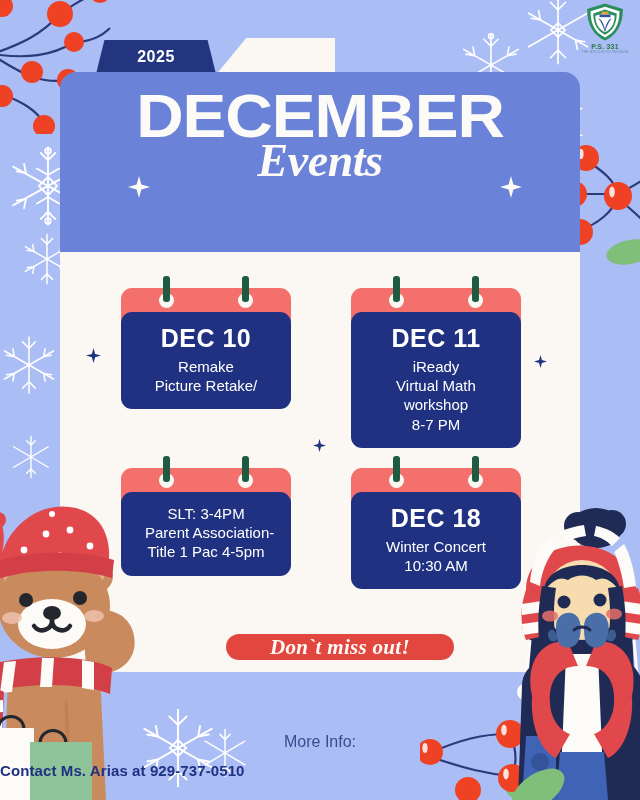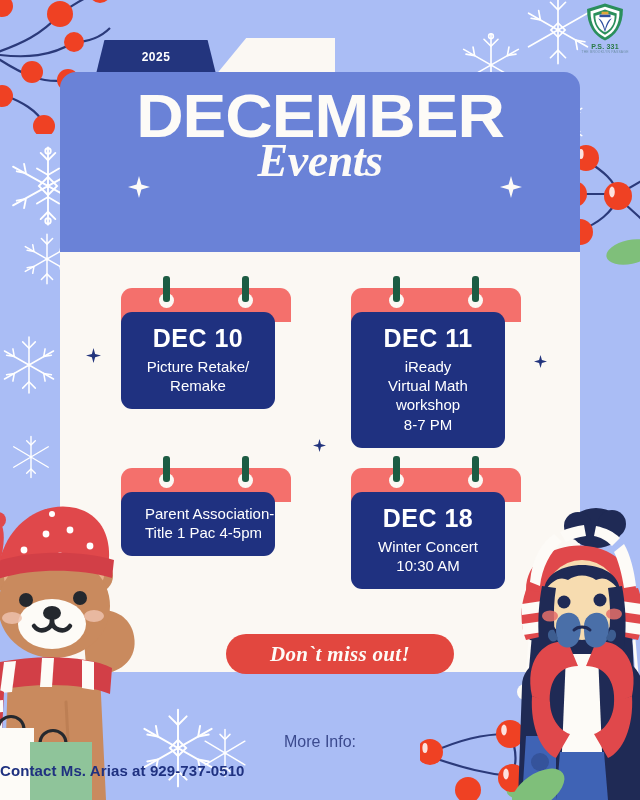--- a/index.html
+++ b/index.html
@@ -16,21 +16,21 @@
 
   
   .folder-tab{
     position:absolute;left:96px;top:40px;width:120px;height:34px;
     background:#23357e;
     clip-path:polygon(7% 0,93% 0,100% 100%,0 100%);
     border-radius:9px 9px 0 0;
     display:flex;align-items:center;justify-content:center;
   }
   .folder-tab span{
-    color:#ffffff;font-weight:bold;font-size:12px;letter-spacing:.5px;
+    color:#ffffff;font-weight:bold;font-size:16px;letter-spacing:.5px;
     font-family:"Liberation Sans",sans-serif;
   }
   .folder-flap{
     position:absolute;left:215px;top:38px;width:120px;height:38px;
     background:#fbf8f3;
     clip-path:polygon(26% 0,100% 0,100% 100%,0 100%);
     border-radius:8px 0 0 0;
   }
   .folder-head{
     position:absolute;left:60px;top:72px;width:520px;height:182px;
@@ -58,35 +58,35 @@
   
   .card{position:absolute;width:170px;}
   .card .rings{position:absolute;top:0;left:0;width:170px;height:26px;}
   .ring-pin{position:absolute;top:-8px;width:7px;height:26px;background:#1d5c43;border-radius:3px;}
   .ring-hole{position:absolute;top:9px;width:15px;height:15px;background:#fbf8f3;border-radius:50%;}
   .card-top{
     position:absolute;top:4px;left:0;width:170px;height:34px;
     background:#f4706c;border-radius:11px 11px 0 0;
   }
   .card-body{
-    position:absolute;top:28px;left:0;width:154px;
+    position:absolute;top:28px;left:0;width:170px;
     background:#1f3180;border-radius:11px;
     color:#ffffff;text-align:center;
     padding:12px 24px 14px;box-sizing:border-box;
   }
   .card-date{
     font-weight:bold;font-size:25px;letter-spacing:.5px;margin-bottom:4px;
     font-family:"Liberation Sans",sans-serif;
   }
   .card-desc{font-size:15px;line-height:1.28;font-family:"Liberation Sans",sans-serif;}
   .card-desc div{white-space:nowrap;}
 
   
   .cta{
-    position:absolute;left:226px;top:634px;width:228px;height:40px;
+    position:absolute;left:226px;top:634px;width:228px;height:26px;
     background:#e2473f;border-radius:22px;
     display:flex;align-items:center;justify-content:center;
   }
   .cta span{
     color:#fdfbf7;font-weight:bold;font-style:italic;font-size:21px;
     font-family:"Liberation Serif",serif;letter-spacing:.3px;
   }
   .more-info{
     position:absolute;left:0;top:733px;width:640px;text-align:center;
     color:#3b4a8e;font-size:16px;font-family:"Liberation Sans",sans-serif;
@@ -350,22 +350,22 @@
     <div class="card-top"></div>
     <div class="rings">
       <div class="ring-hole" style="left:38px;"></div>
         <div class="ring-pin" style="left:42px;"></div>
       <div class="ring-hole" style="left:117px;"></div>
         <div class="ring-pin" style="left:121px;"></div>
     </div>
     <div class="card-body">
       <div class="card-date">DEC 10</div>
       <div class="card-desc">
+          <div>Remake</div>
           <div>Picture Retake/</div>
-          <div>Remake</div>
         </div>
     </div>
   </div>
 
   <div class="card" id="card1" style="left:351px;top:284px;">
     <div class="card-top"></div>
     <div class="rings">
       <div class="ring-hole" style="left:38px;"></div>
         <div class="ring-pin" style="left:42px;"></div>
       <div class="ring-hole" style="left:117px;"></div>
@@ -385,20 +385,21 @@
   <div class="card" id="card2" style="left:121px;top:464px;">
     <div class="card-top"></div>
     <div class="rings">
       <div class="ring-hole" style="left:38px;"></div>
         <div class="ring-pin" style="left:42px;"></div>
       <div class="ring-hole" style="left:117px;"></div>
         <div class="ring-pin" style="left:121px;"></div>
     </div>
     <div class="card-body">
       <div class="card-desc">
+          <div>SLT: 3-4PM</div>
           <div>Parent Association-</div>
           <div>Title 1 Pac 4-5pm</div>
         </div>
     </div>
   </div>
 
   <div class="card" id="card3" style="left:351px;top:464px;">
     <div class="card-top"></div>
     <div class="rings">
       <div class="ring-hole" style="left:38px;"></div>

